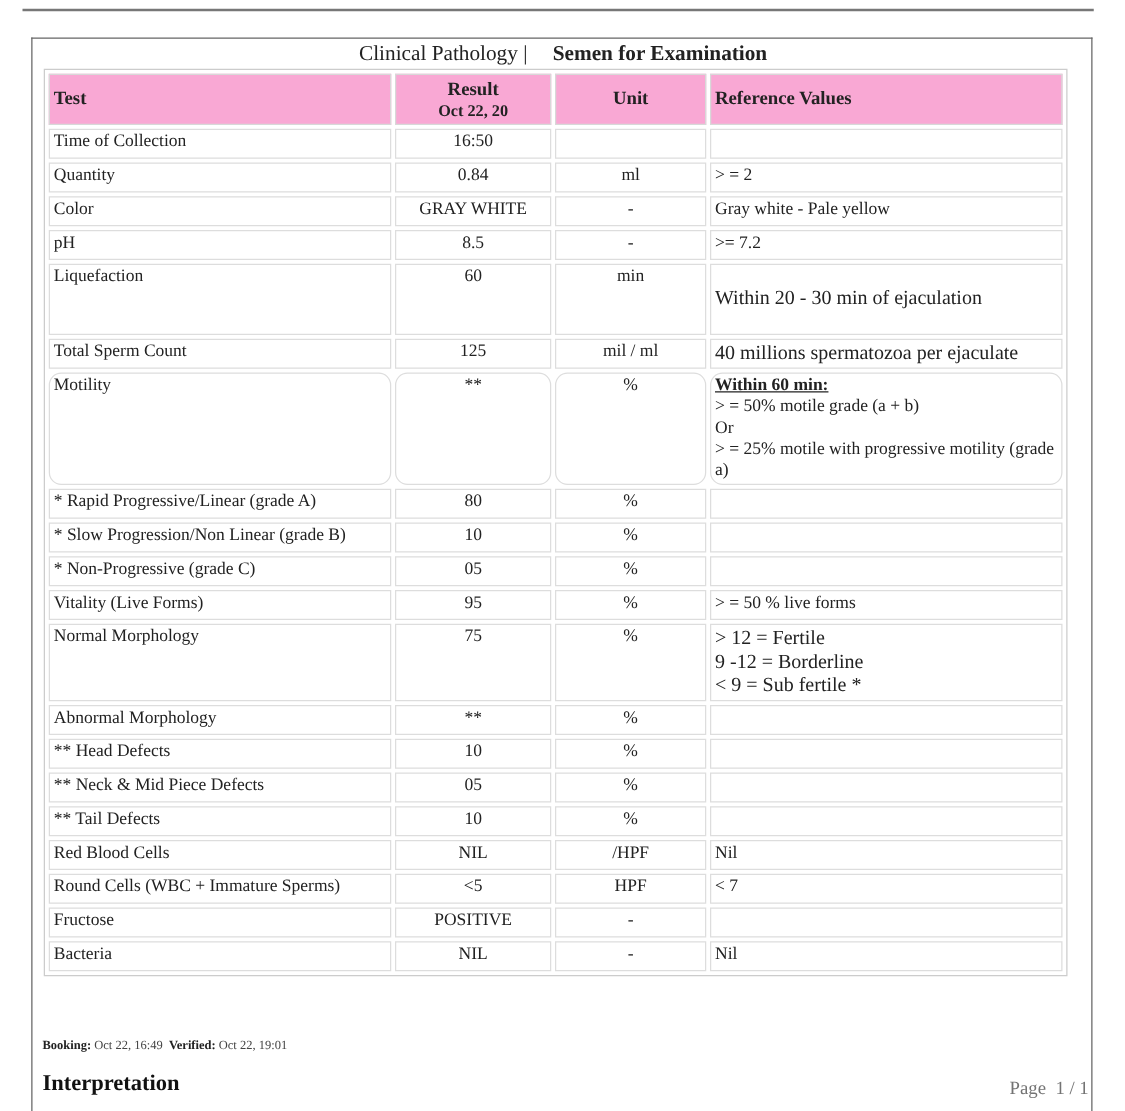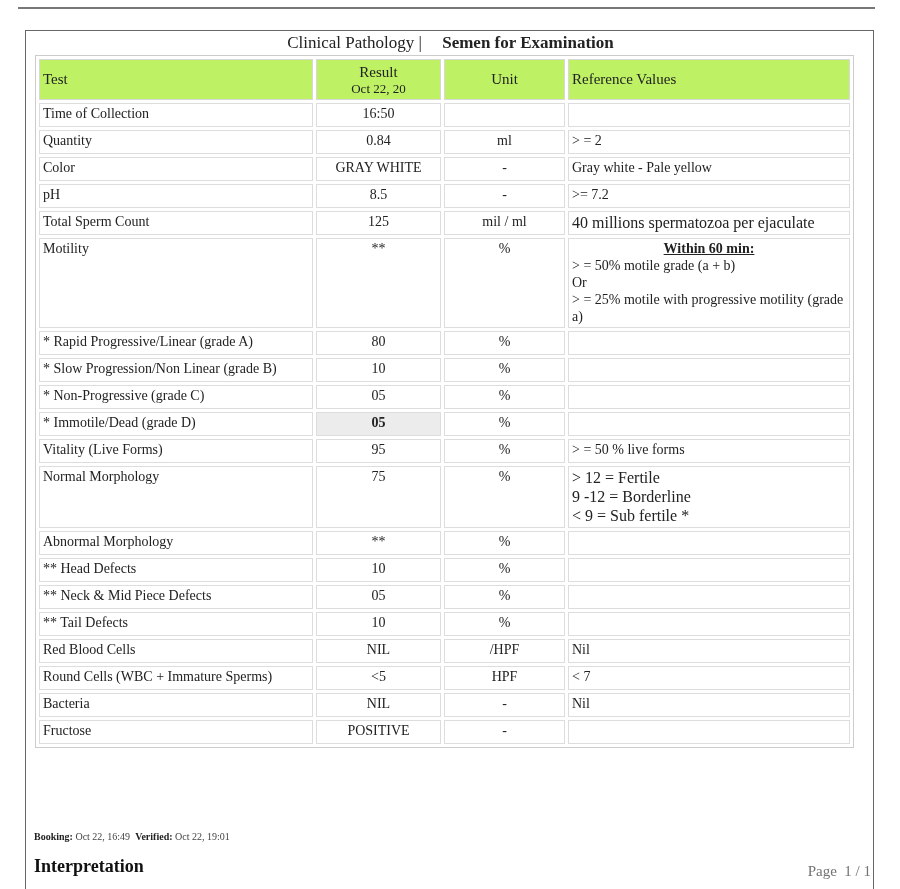--- a/index.html
+++ b/index.html
@@ -10,37 +10,37 @@
   .frame { position:absolute; left:25px; top:30px; width:849px; height:870px;
            border:1px solid #666; border-bottom:none; box-sizing:border-box; }
   .title { position:absolute; left:0; top:2px; width:849px; text-align:center;
            font-family:"Liberation Serif", serif; font-size:17px; color:#222; }
   .title b { font-weight:bold;margin-left:16px; }
   table.report { position:absolute; left:9px; top:24px; width:819px;
                  border-collapse:separate; border-spacing:3px;
                  border:1px solid #ccc; font-family:"Liberation Serif", serif; }
   table.report td, table.report th { border:1px solid #ddd; padding:1px 3px;
                  font-size:14px; vertical-align:top; line-height:17px; }
-  table.report th { background:#bef264; font-weight:normal; font-size:15px;
+  table.report th { background:#f9a8d4; font-weight:bold; font-size:15px;
                     vertical-align:middle; height:37px; border-color:#d8d8d8; }
   th.c-test { width:266px; text-align:left; }
   th.c-res { width:117px; text-align:center; }
   th.c-unit { width:113px; text-align:center; }
   th.c-ref { text-align:left; }
   .res-date { font-size:13px; display:block; line-height:15px; }
   td.res { text-align:center; }
   td.unit { text-align:center; font-size:13px; }
   td.hl { background:#ececec; font-weight:bold; }
   td.ref { font-size:14px; }
   td.ref.big { font-size:16px; line-height:19px; }
-  .ref-head { font-weight:bold; text-decoration:underline; display:block;text-align:center; }
+  .ref-head { font-weight:bold; text-decoration:underline; display:block; }
   .ref-line { display:block; }
   tr.r1 td { height:20px; }
   tr.tall-liq td { height:36px; }
-  tr.tall-mot td { height:86px; }
+  tr.tall-mot td { height:86px;border-radius:10px; }
   tr.tall-morph td { height:58px; }
   .liq-ref { padding-top:18px !important; font-size:16px !important; }
   .footer-meta { position:absolute; left:8px; top:800px; font-size:10px;
                  font-family:"Liberation Serif", serif; color:#444; }
   .footer-meta b { color:#222; }
   .interp { position:absolute; left:8px; top:825px; font-size:18px; font-weight:bold;
             font-family:Liberation Serif, serif; color:#111; }
   .page-no { position:absolute; right:2px; top:832px; font-size:15px;
              font-family:"Liberation Serif", serif; color:#737373; }
 </style>
@@ -86,20 +86,26 @@
         <td class="res">GRAY WHITE</td>
         <td class="unit">-</td>
         <td class="ref">Gray white - Pale yellow</td>
       </tr>
       <tr class="r1">
         <td>pH</td>
         <td class="res">8.5</td>
         <td class="unit">-</td>
         <td class="ref">&gt;= 7.2</td>
       </tr>
+      <tr class="tall-liq">
+        <td>Liquefaction</td>
+        <td class="res">60</td>
+        <td class="unit">min</td>
+        <td class="ref liq-ref">Within 20 - 30 min of ejaculation</td>
+      </tr>
       <tr class="r1">
         <td>Total Sperm Count</td>
         <td class="res">125</td>
         <td class="unit">mil / ml</td>
         <td class="ref big">40 millions spermatozoa per ejaculate</td>
       </tr>
       <tr class="tall-mot">
         <td>Motility</td>
         <td class="res">**</td>
         <td class="unit">%</td>
@@ -122,26 +128,20 @@
         <td class="unit">%</td>
         <td class="ref"></td>
       </tr>
       <tr class="r1">
         <td>* Non-Progressive (grade C)</td>
         <td class="res">05</td>
         <td class="unit">%</td>
         <td class="ref"></td>
       </tr>
       <tr class="r1">
-        <td>* Immotile/Dead (grade D)</td>
-        <td class="res hl">05</td>
-        <td class="unit">%</td>
-        <td class="ref"></td>
-      </tr>
-      <tr class="r1">
         <td>Vitality (Live Forms)</td>
         <td class="res">95</td>
         <td class="unit">%</td>
         <td class="ref">&gt; = 50 % live forms</td>
       </tr>
       <tr class="tall-morph">
         <td>Normal Morphology</td>
         <td class="res">75</td>
         <td class="unit">%</td>
         <td class="ref big">
@@ -180,30 +180,30 @@
         <td class="unit">/HPF</td>
         <td class="ref">Nil</td>
       </tr>
       <tr class="r1">
         <td>Round Cells (WBC + Immature Sperms)</td>
         <td class="res">&lt;5</td>
         <td class="unit">HPF</td>
         <td class="ref">&lt; 7</td>
       </tr>
       <tr class="r1">
+        <td>Fructose</td>
+        <td class="res">POSITIVE</td>
+        <td class="unit">-</td>
+        <td class="ref"></td>
+      </tr>
+      <tr class="r1">
         <td>Bacteria</td>
         <td class="res">NIL</td>
         <td class="unit">-</td>
         <td class="ref">Nil</td>
-      </tr>
-      <tr class="r1">
-        <td>Fructose</td>
-        <td class="res">POSITIVE</td>
-        <td class="unit">-</td>
-        <td class="ref"></td>
       </tr>
     </tbody>
   </table>
 
   <div class="footer-meta">
     <b>Booking:</b>
     <span>Oct 22, 16:49</span>
     &nbsp;<b>Verified:</b>
     <span>Oct 22, 19:01</span>
   </div>

